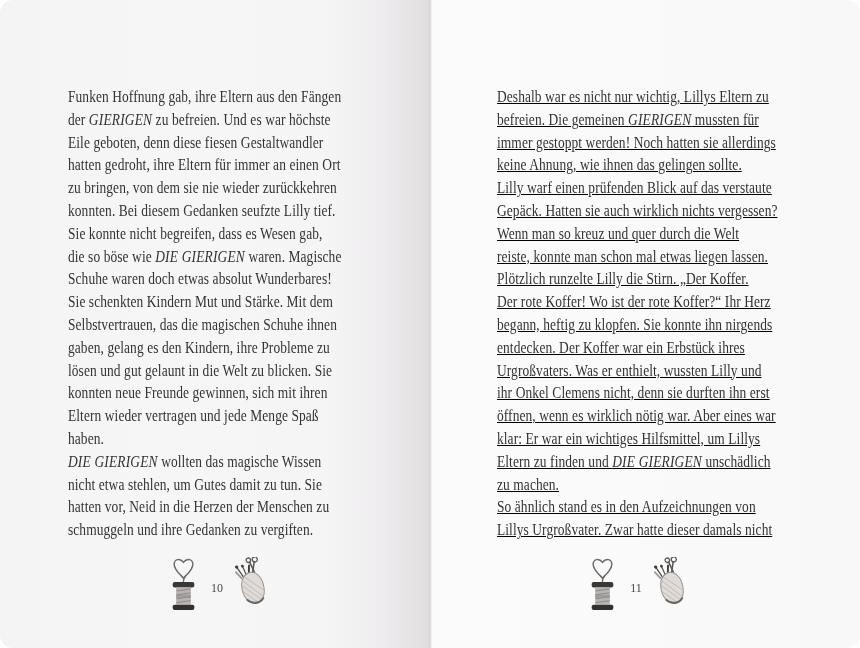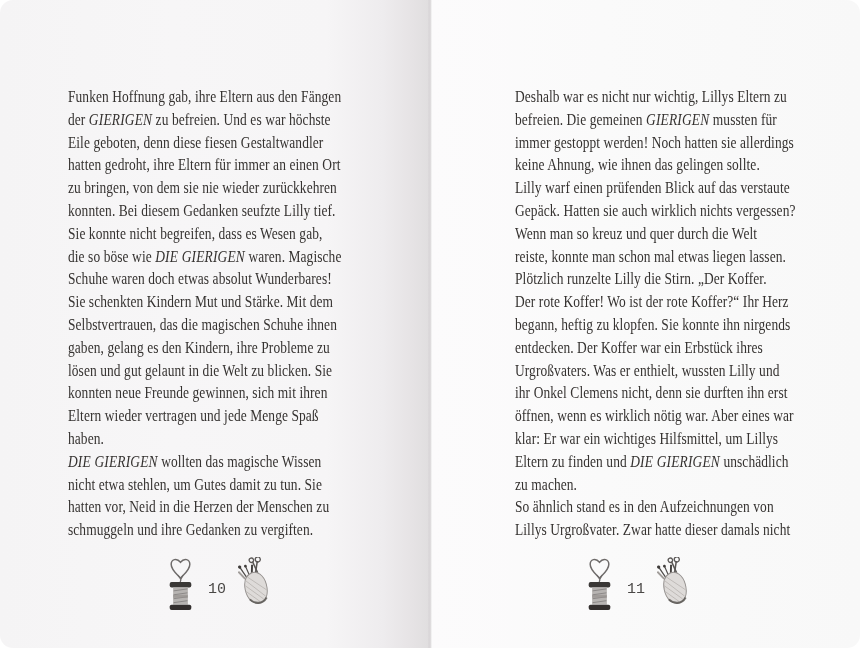--- a/index.html
+++ b/index.html
@@ -19,41 +19,41 @@
   }
   .gutter-edge {
     position: absolute; left: 428px; top: 0;
     width: 4px; height: 648px;
     background: linear-gradient(90deg, #dcd9db 0%, #d9d6d8 55%, #fbfbfb 100%);
   }
   .page-col {
     position: absolute; top: 86px; width: 306px;
   }
   .page-col.left  { left: 68px; }
-  .page-col.right { left: 515px; }
+  .page-col.right { left: 497px; text-decoration: underline; }
   .line {
     white-space: nowrap;
     font-size: 16px;
     line-height: 22.8px;
     height: 22.8px;
     color: #353230;
     letter-spacing: 0.1px;
     transform: scaleX(0.84);
     transform-origin: 0 50%;
   }
   .line em { font-style: italic; letter-spacing: 0.2px; }
   .footer {
     position: absolute; top: 555px; width: 306px;
     display: flex; justify-content: center; align-items: flex-start;
   }
   .footer.left  { left: 68px; }
   .footer.right { left: 487px; }
   .page-number {
-    font-family: Liberation Mono, monospace;
-    font-size: 15px; color: #4a4846;
+    font-family: Liberation Serif, serif;
+    font-size: 12px; color: #4a4846;
     margin: 26px 12px 0 14px;
   }
   .icon-spool { width: 27px; height: 57px; }
   .icon-cushion { width: 37px; height: 55px; margin-top: 2px; }
 </style>
 </head>
 <body>
 
 <div class="stage">
   <div class="gutter-edge"></div>

